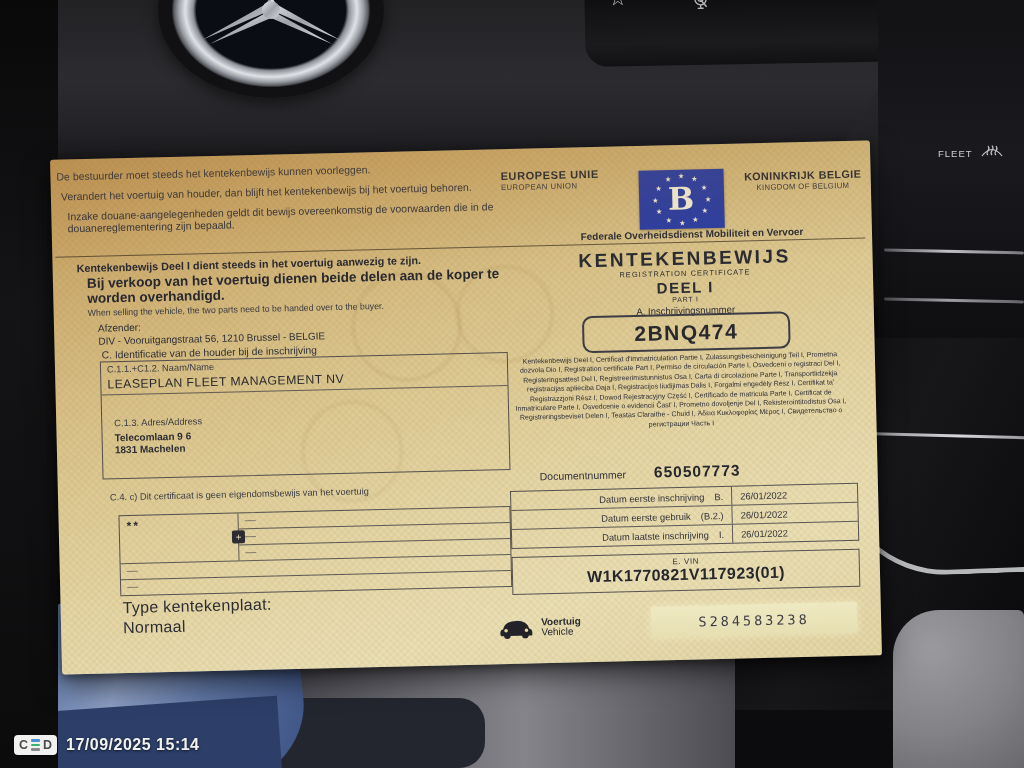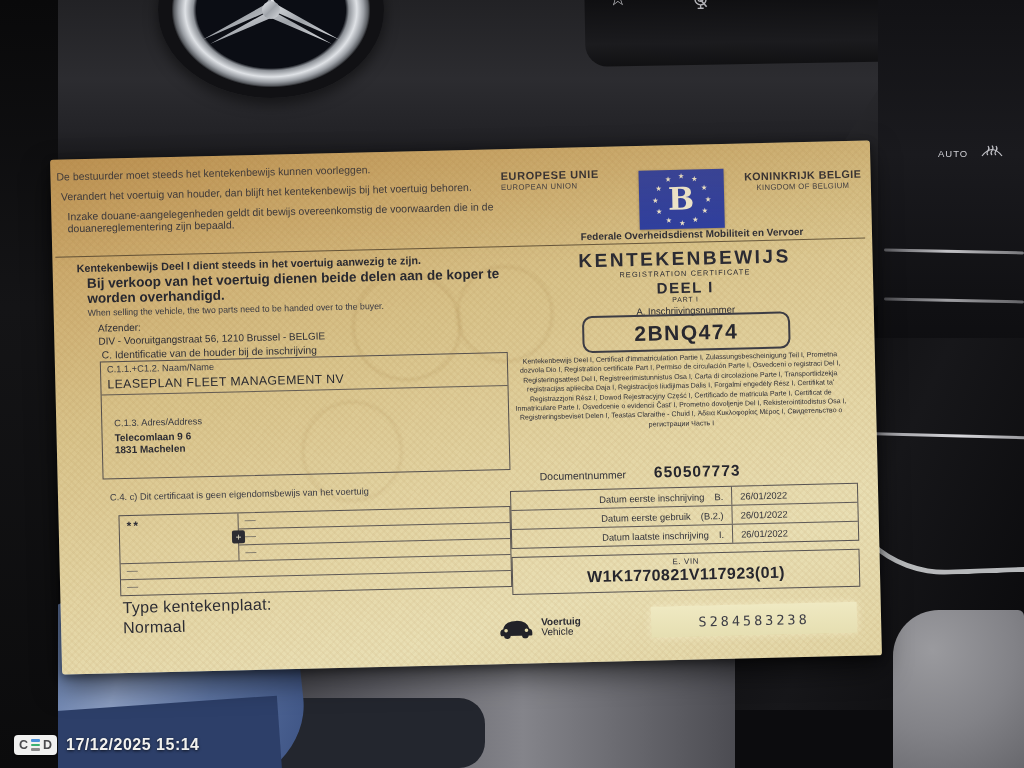--- a/index.html
+++ b/index.html
@@ -180,21 +180,21 @@
           <g stroke="#cfcfd4" stroke-width="1.4" fill="none">
         <rect x="5.5" y="1.5" width="5" height="9" rx="2.5"></rect>
         <path d="M2.5 8.5 a5.5 5.5 0 0 0 11 0 M8 14 v3 M5 17.5 h6"></path>
         <path d="M2 2 L14 16" stroke-width="1.6"></path>
           </g>
         </svg>
     </span>
   </div>
   <div class="rim-right"></div>
   <div class="dash-right">
-    <span class="auto-label">AUTO</span>
+    <span class="auto-label">FLEET</span>
     <span class="defrost">
       <svg width="24" height="16" viewBox="0 0 24 16">
           <g stroke="#c4c4c9" stroke-width="1.2" fill="none">
         <path d="M2 14 Q12 1 22 14"></path>
         <path d="M8 4 q2 2.5 0 5 q-2 2.5 0 4"></path>
         <path d="M12 3.5 q2 2.5 0 5 q-2 2.5 0 4.5"></path>
         <path d="M16 4 q2 2.5 0 5 q-2 2.5 0 4"></path>
           </g>
         </svg>
     </span>
@@ -350,16 +350,16 @@
   <div class="watermark">
     <span class="wm-badge">
       <span class="wm-letter">C</span>
       <span class="wm-bars">
           <i></i>
           <i></i>
           <i></i>
         </span>
       <span class="wm-letter">D</span>
     </span>
-    <span class="wm-time">17/12/2025 15:14</span>
+    <span class="wm-time">17/09/2025 15:14</span>
   </div>
 
 </div>
 
 </body></html>

